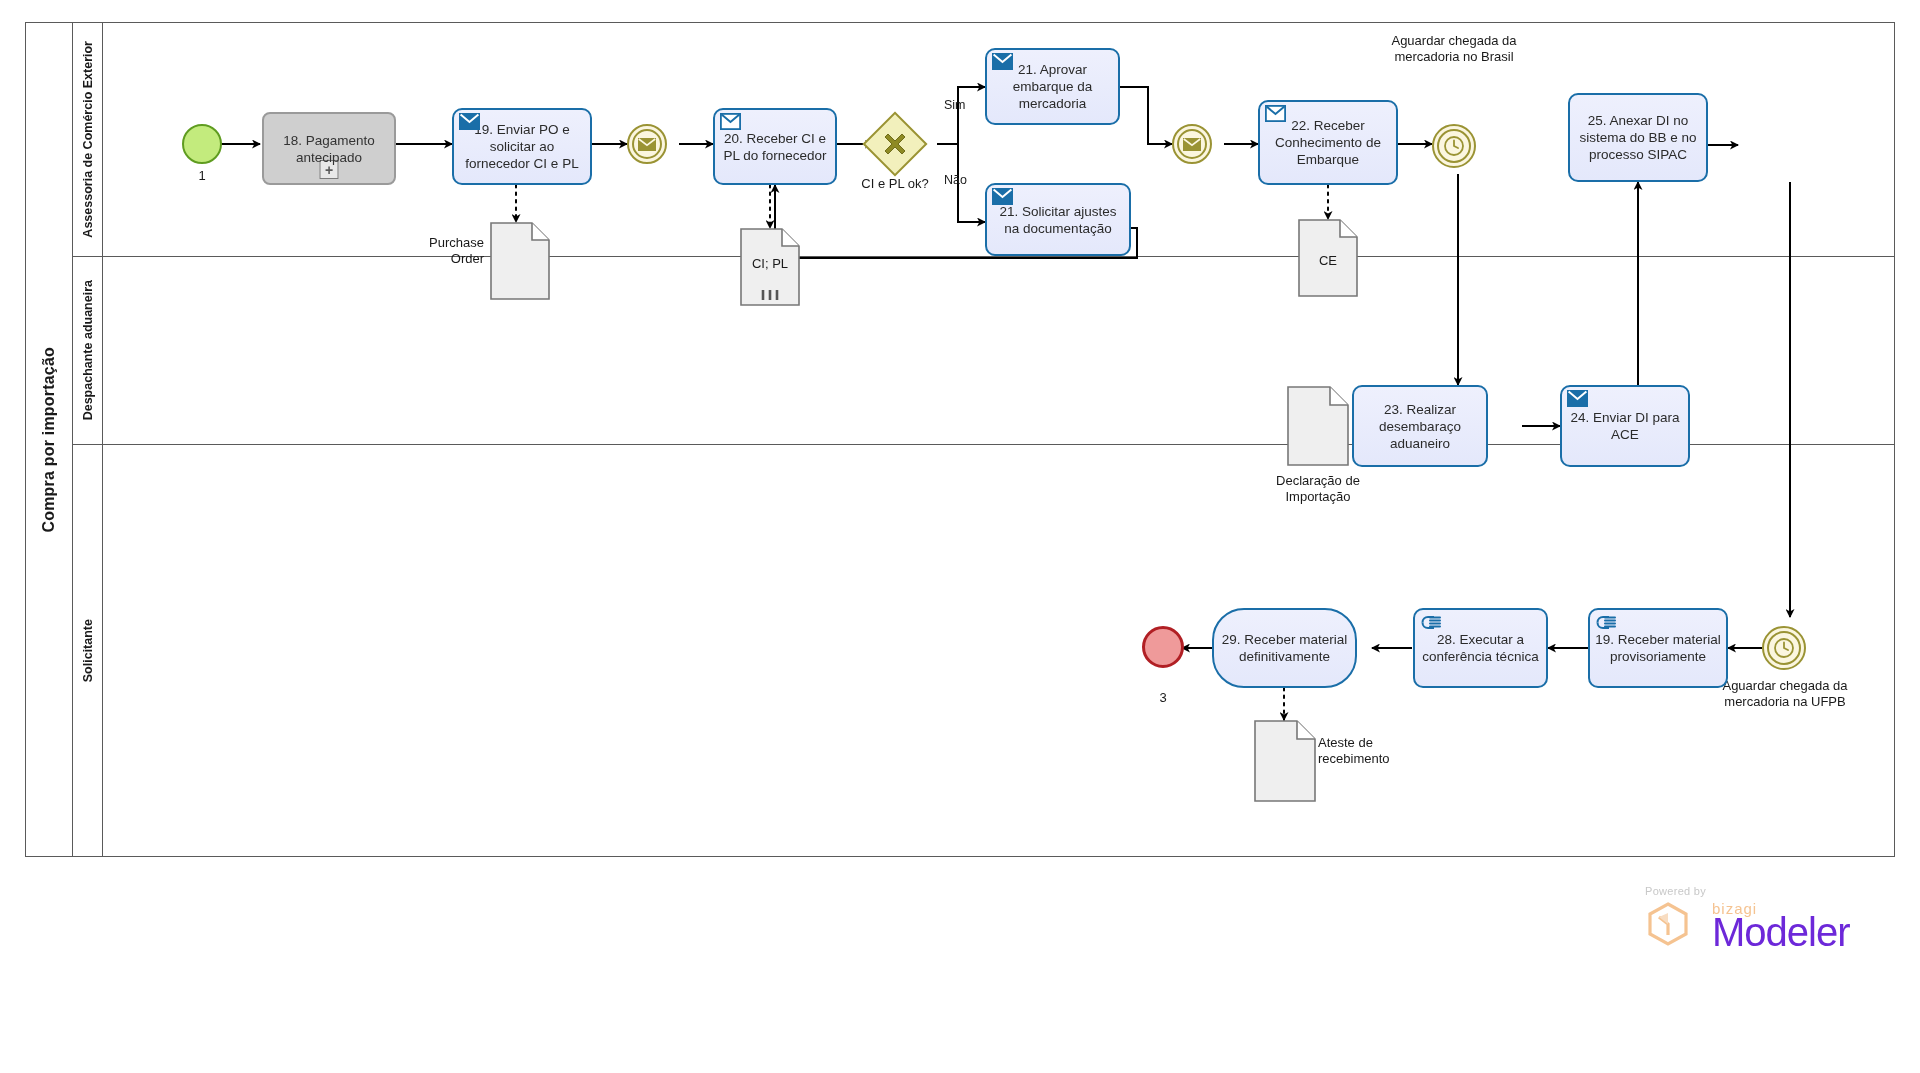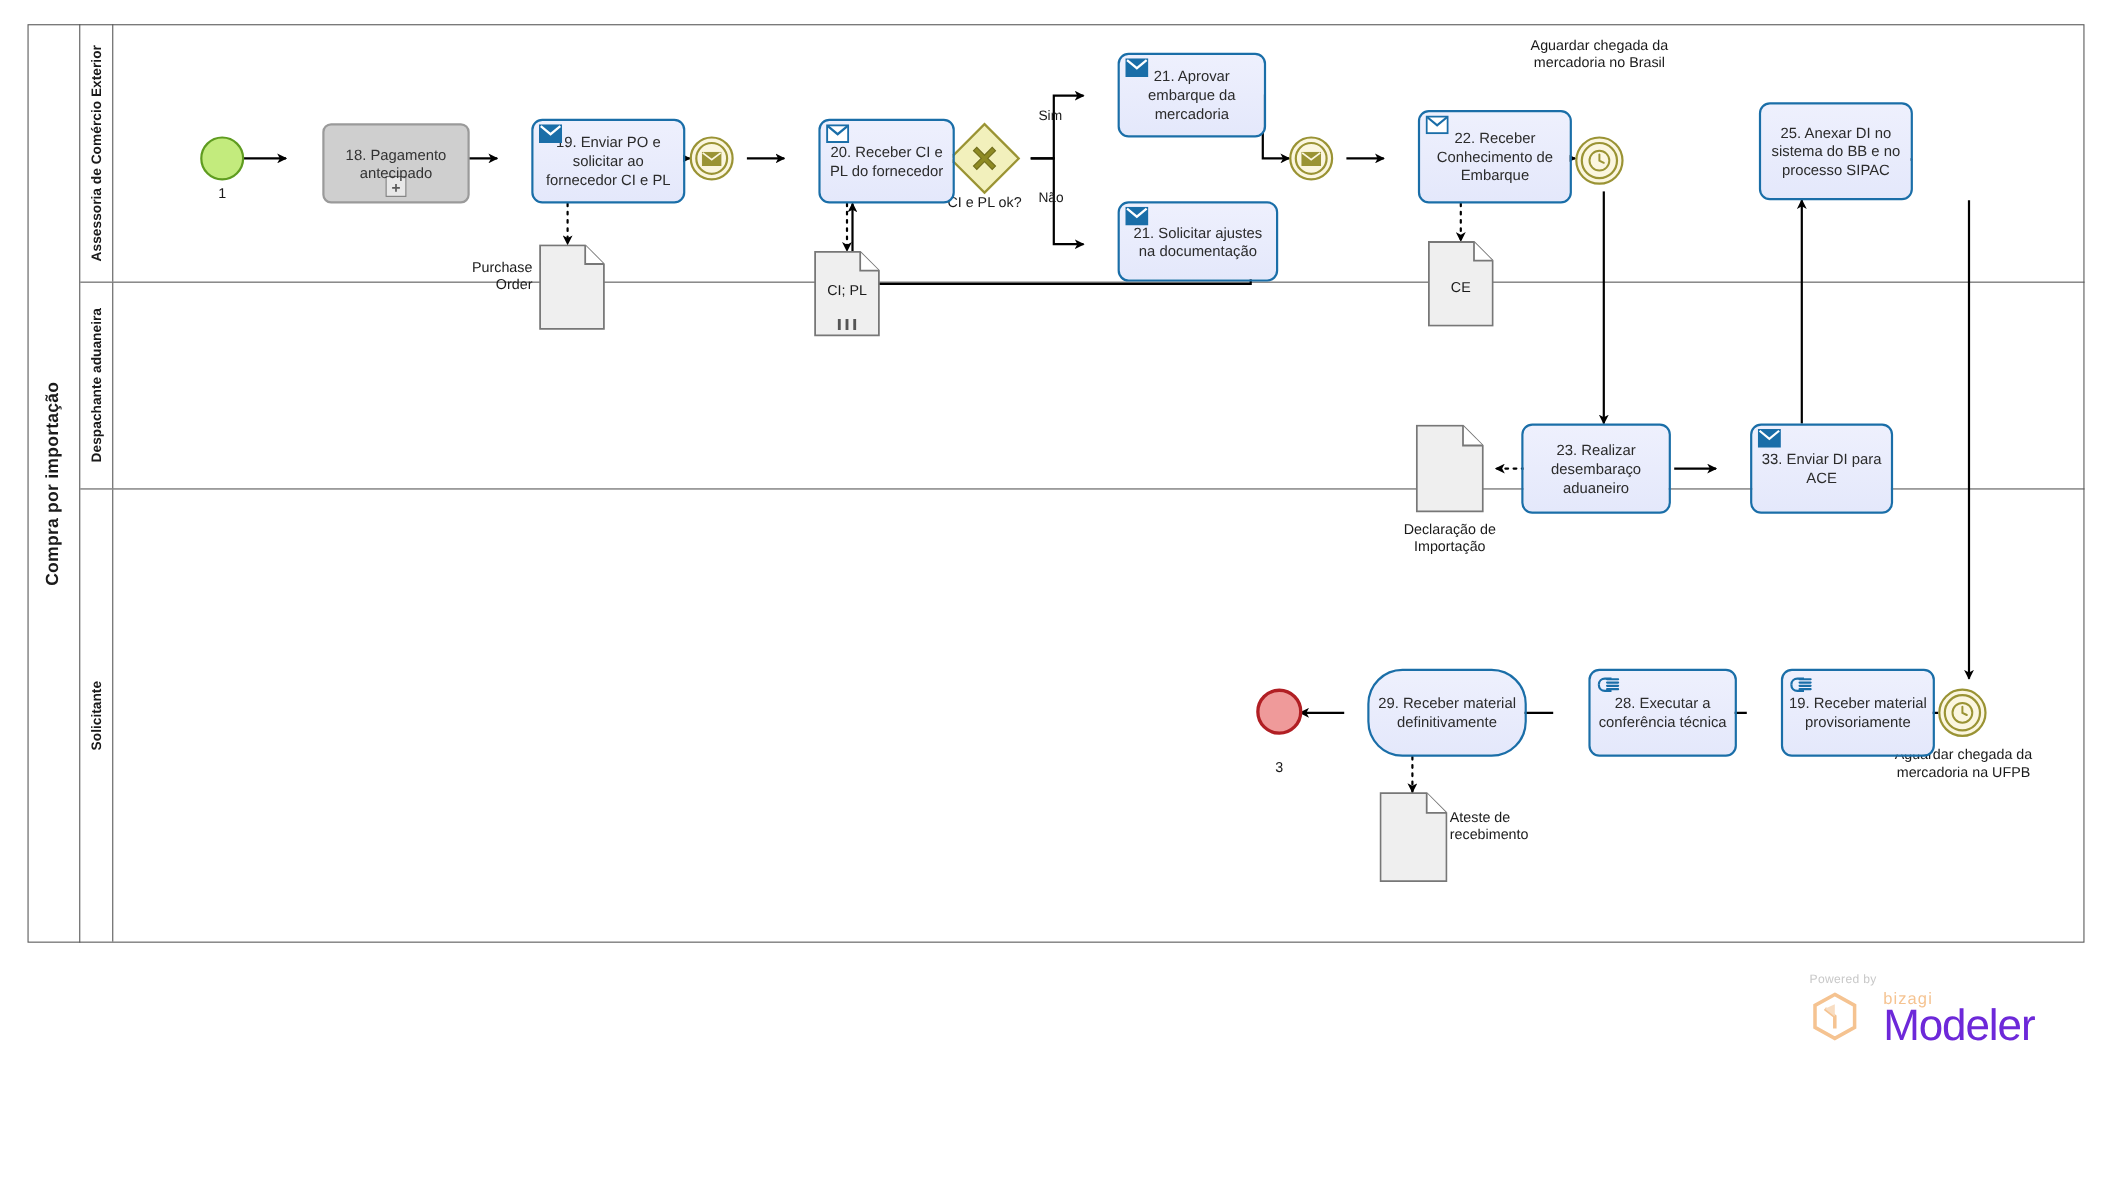--- a/index.html
+++ b/index.html
@@ -14,21 +14,21 @@
 
   .lane{position:absolute;left:73px;box-sizing:border-box;border-bottom:1.5px solid #5a5a5a;}
   .lane.last{border-bottom:none;}
   .lane-head{position:absolute;left:0;top:0;width:30px;height:100%;border-right:1.5px solid #5a5a5a;box-sizing:border-box;display:flex;align-items:center;justify-content:center;}
   .lane-head span{writing-mode:vertical-rl;transform:rotate(180deg);font-weight:bold;font-size:12.5px;white-space:nowrap;}
 
   
   .task{position:absolute;box-sizing:border-box;border:2.5px solid #1a6ea8;border-radius:10px;
         background:linear-gradient(180deg,#eef0fd 0%,#e4e8fb 100%);
         display:flex;align-items:center;justify-content:center;text-align:center;
-        font-size:13.5px;line-height:1.26;color:#2b2b2b;padding:3px 5px;margin-left:31px;}
+        font-size:13.5px;line-height:1.26;color:#2b2b2b;padding:3px 5px;}
   .task .tlabel{position:relative;z-index:1;}
   .task .ticon{position:absolute;left:5px;top:3px;width:21px;height:17px;z-index:2;}
 
   .task.gray{border:2.5px solid #9a9a9a;background:#cfcfcf;border-radius:8px;color:#333;}
   .subproc-plus{position:absolute;left:50%;bottom:4px;transform:translateX(-50%);
         width:17px;height:17px;border:1.5px solid #7a7a7a;background:#e8e8e8;
         display:flex;align-items:center;justify-content:center;font-size:14px;font-weight:bold;color:#5a5a5a;line-height:1;}
 
   
   .ev{position:absolute;border-radius:50%;box-sizing:border-box;}
@@ -270,21 +270,21 @@
     <span class="tlabel">23. Realizar desembaraço aduaneiro</span>
   </div>
 
   <div class="task" style="left:1560px;top:385px;width:130px;height:82px;">
     <span class="ticon">
       <svg width="21" height="17" viewBox="0 0 21 17">
           <rect x="0.9" y="0.9" width="19.2" height="15.2" fill="#1a6ea8" stroke="#1a6ea8" stroke-width="1.8"></rect>
           <path d="M1.6,1.6 L10.5,9 L19.4,1.6" fill="none" stroke="#ffffff" stroke-width="2"></path>
         </svg>
     </span>
-    <span class="tlabel">33. Enviar DI para ACE</span>
+    <span class="tlabel">24. Enviar DI para ACE</span>
   </div>
 
   <div class="task" style="left:1212px;top:608px;width:145px;height:80px;border-radius:32px;">
     <span class="tlabel">29. Receber material definitivamente</span>
   </div>
 
   <div class="task" style="left:1413px;top:608px;width:135px;height:80px;">
     <span class="ticon">
       <svg width="22" height="18" viewBox="0 0 22 18">
         <path d="M2.5,9.5 C2.5,6 5,4 8,4 L14,4" fill="none" stroke="#1a6ea8" stroke-width="2"></path>

